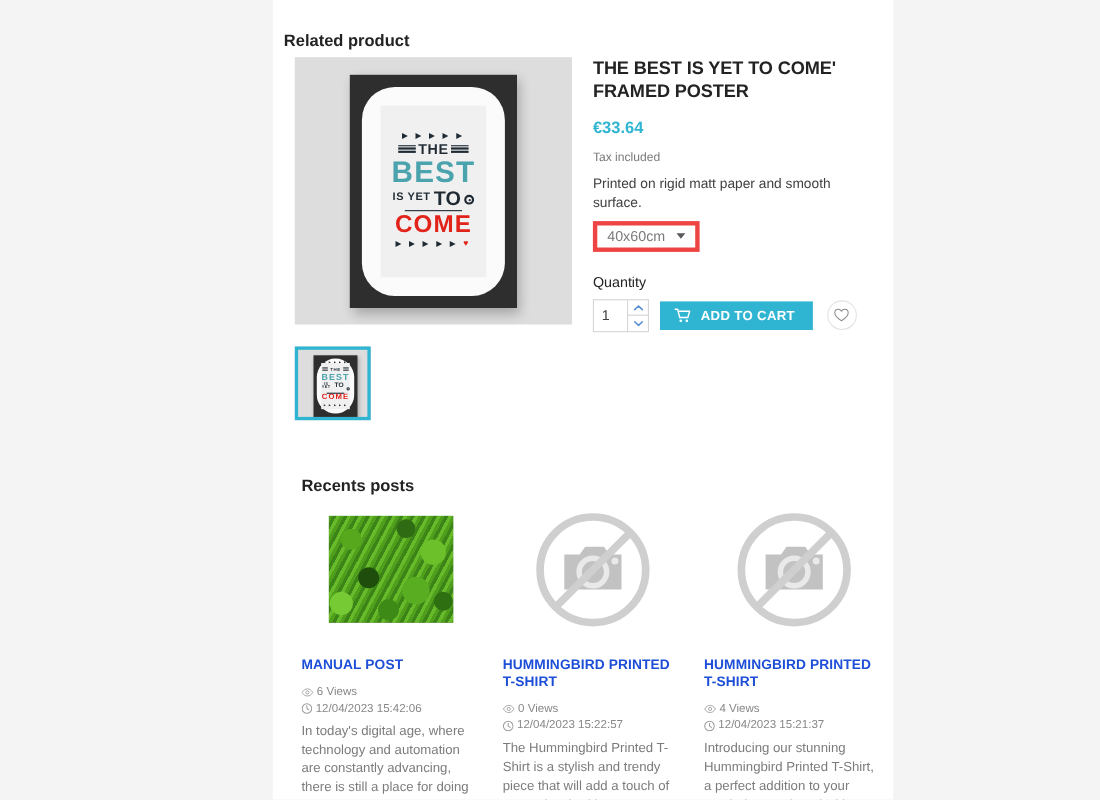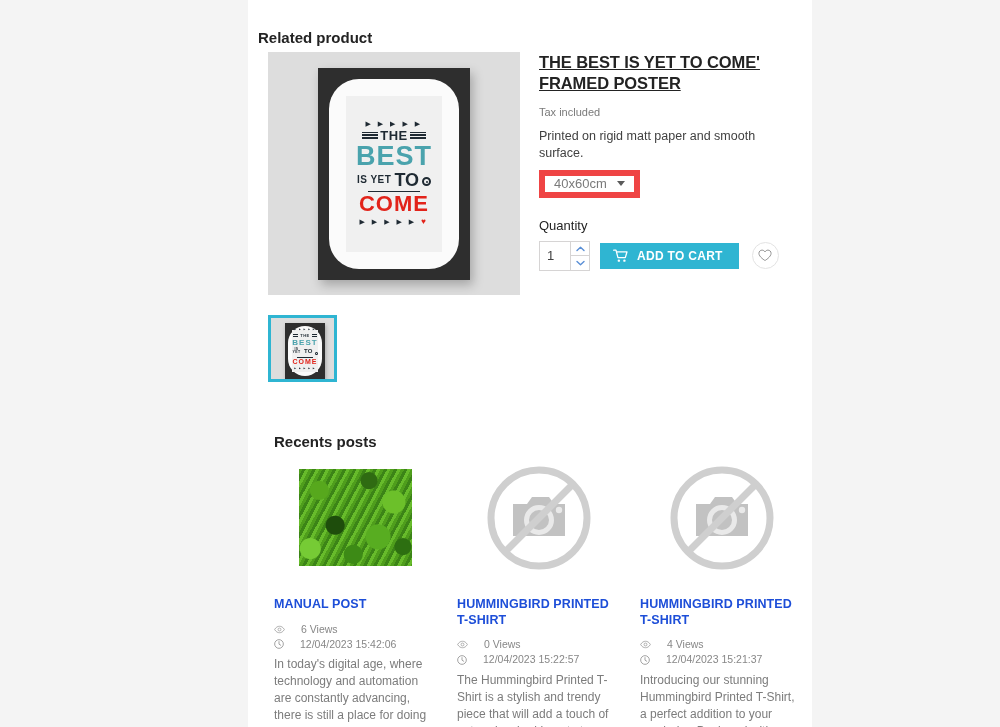--- a/index.html
+++ b/index.html
@@ -99,33 +99,33 @@
   .thumb .arrows-row { font-size: 2.5px; letter-spacing: 1px; }
   .thumb .rules i { width: 5px; height: .8px; }
   .thumb .art-dot { width: 3px; height: 3px; border-width: 1px; }
   .thumb .art-dot::after { display: none; }
   .thumb .art-rule-wide { width: 16px; height: .8px; }
 
   
   .product-info { position: absolute; left: 271px; top: 0; width: 263px; }
   .product-name {
     font-size: 16.5px; font-weight: bold; color: #232323;
-    line-height: 1.28; letter-spacing: -0.1px; text-decoration: underline;
+    line-height: 1.28; letter-spacing: -0.1px;
   }
   .product-price {
     margin-top: 14px; font-size: 15px; font-weight: bold; color: #2fb5d2;
   }
   .tax-label { margin-top: 12px; font-size: 11px; color: #7a7a7a; }
   .short-desc { margin-top: 10px; font-size: 12.5px; color: #414141; line-height: 1.35; }
   .variant-label { margin-top: 22px; font-size: 13px; color: #232323; }
   .variant-select {
     margin-top: 8px;
     display: inline-flex; align-items: center; gap: 10px;
     height: 28px; padding: 0 9px;
-    border: 6px solid #ef4444; background: #fff;
+    border: 4px solid #ef4444; background: #fff;
     font-size: 13px; color: #7a7a7a; cursor: pointer;
   }
   .caret { width: 0; height: 0; border-left: 4px solid transparent;
            border-right: 4px solid transparent; border-top: 5px solid #5a5a5a; }
   .qty-label { margin-top: 20px; font-size: 13px; color: #232323; }
   .buy-row { margin-top: 8px; display: flex; align-items: center; gap: 10px; }
   .qty-box { display: flex; height: 30px; border: 1px solid #d6d4d4; background: #fff; }
   .qty-input {
     width: 30px; border: none; outline: none; text-align: left;
     font-size: 13px; color: #414141; padding-left: 7px;
@@ -180,21 +180,21 @@
   .no-image-icon { width: 104px; height: 104px; }
   .post-title {
     margin-top: 17px; font-size: 12.5px; font-weight: bold;
     color: #1d4ed8; line-height: 1.25; letter-spacing: .1px;
   }
   .post-meta {
     margin-top: 9px; font-size: 10.5px; color: #878787;
     line-height: 1.45; display: flex; flex-wrap: wrap; align-items: center;
     column-gap: 5px;
   }
-  .meta-item { display: inline-flex; align-items: center; gap: 16px; white-space: nowrap; }
+  .meta-item { display: inline-flex; align-items: center; gap: 3px; white-space: nowrap; }
   .post-excerpt {
     margin-top: 4px; font-size: 12px; color: #7c7c7c; line-height: 1.42;
   }
   svg.icn { display: block; }
 </style>
 </head>
 <body>
 
 <div class="page-wrap">
   <div class="content-col">
@@ -271,20 +271,21 @@
                   </div>
                 </div>
               </div>
             </div>
           </div>
         </div>
       </div>
 
       <div class="product-info">
         <h1 class="product-name">THE BEST IS YET TO COME' FRAMED POSTER</h1>
+        <div class="product-price">€33.64</div>
         <div class="tax-label">Tax included</div>
         <div class="short-desc">Printed on rigid matt paper and smooth surface.</div>
 
         <div class="variant-select">
           <span>40x60cm</span>
           <span class="caret"></span>
         </div>
 
         <div class="qty-label">Quantity</div>
 

